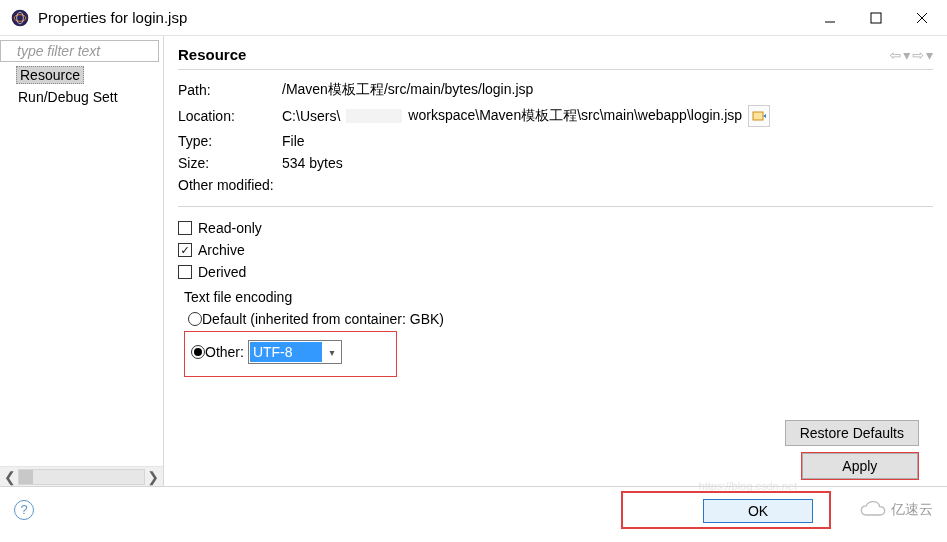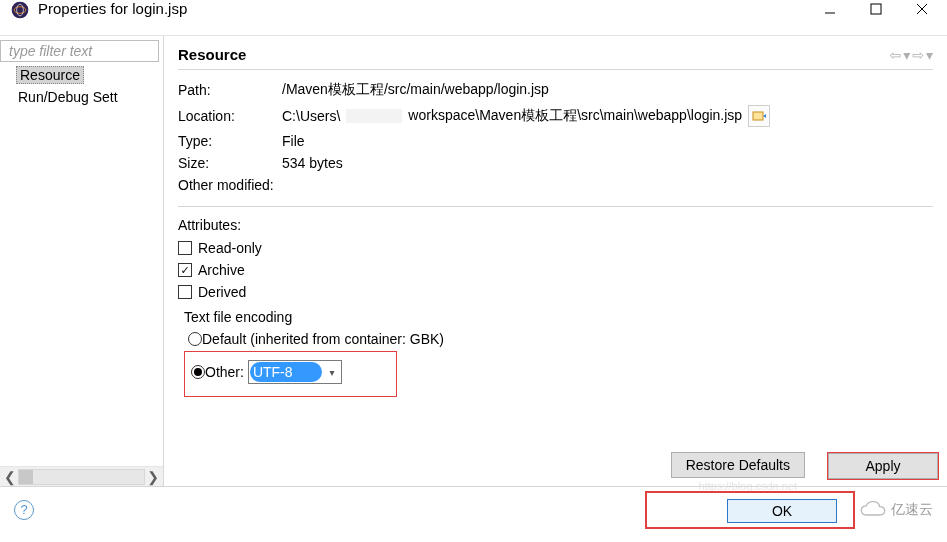--- a/index.html
+++ b/index.html
@@ -1,27 +1,27 @@
 <!DOCTYPE html>
 <html><head>
 <meta charset="utf-8">
 <style>
 * { box-sizing: border-box; font-family: "Segoe UI", Tahoma, sans-serif; font-size: 14px; }
 body { margin: 0; background: #fff; color: #000; width: 947px; height: 542px; overflow: hidden; position: relative; }
 
-.titlebar { height: 36px; display: flex; padding: 0 10px; border-bottom: 1px solid #e4e4e4; }
+.titlebar { height: 36px; display: flex; align-items: center; padding: 0 10px; border-bottom: 1px solid #e4e4e4; }
 .titlebar .app-icon { width: 20px; height: 20px; margin-right: 8px; }
 .titlebar .title { font-size: 15px; flex: 1; }
 .titlebar .win-controls { display: flex; gap: 28px; margin-right: 6px; }
 .win-btn { width: 18px; height: 18px; display: flex; align-items: center; justify-content: center; cursor: pointer; color: #333; }
 
 .content-wrap { display: flex; height: 450px; }
 
 .sidebar { width: 164px; border-right: 1px solid #d8d8d8; display: flex; flex-direction: column; }
-.filter-box { border: 1px solid #bdbdbd; margin: 4px 4px 2px 0; padding: 2px 8px; color: #9a9a9a; font-style: italic; }
+.filter-box { border: 1px solid #bdbdbd; margin: 4px 4px 2px 0; padding: 2px 16px; color: #9a9a9a; font-style: italic; }
 .side-list { flex: 1; padding: 2px 4px; overflow: hidden; }
 .side-item { padding: 2px 4px 1px 14px; cursor: pointer; white-space: nowrap; overflow: hidden; }
 .side-item.selected { background: #d3d3d3; display:inline-block; border:1px dotted #888; padding:0px 3px 0px 3px; margin-left:12px;}
 .side-scroll { height: 20px; display: flex; align-items: center; justify-content: space-between; padding: 0 4px; background: #f0f0f0; border-top:1px solid #e5e5e5;}
 .side-scroll span { color: #606060; cursor: pointer; font-size:14px;}
 .side-scroll .track { flex:1; height:16px; background:#e7e7e7; margin:0 2px; border:1px solid #d6d6d6;}
 .side-scroll .thumb{ width:14px; height:100%; background:#c8c8c8;}
 
 .main { flex: 1; display: flex; flex-direction: column; padding: 6px 14px 0 14px; position:relative;}
 .section-head { display: flex; align-items: center; padding: 4px 0 6px 0; border-bottom: 1px solid #d6d6d6; }
@@ -39,31 +39,31 @@
 .attrs .lbl { margin-bottom: 4px; }
 .chk-row { display: flex; align-items: center; gap: 6px; padding: 3px 0; }
 .chk { width: 14px; height: 14px; border: 1px solid #333; display: flex; align-items: center; justify-content: center; font-size: 11px; cursor:pointer; background:#fff;}
 
 .enc-group { margin-top: 6px; padding: 0 0 14px 6px; }
 .enc-highlight { border: 1px solid #e04040; padding: 4px 6px 10px 6px; width: 213px; margin-top:2px;}
 .radio-row { display: flex; align-items: center; gap: 0; padding: 4px 0 2px 0;}
 .radio { width: 14px; height: 14px; border: 1px solid #333; border-radius: 50%; display: flex; align-items: center; justify-content: center; cursor:pointer; background:#fff;}
 .radio.checked::after { content: ""; width: 8px; height: 8px; background: #000; border-radius: 50%; }
 .combo { border: 1px solid #7a7a7a; height: 24px; display: inline-flex; align-items: center; width: 94px; margin-left: 4px; background:#fff;}
-.combo .val { flex: 1; background: #3399ff; color: #fff; padding: 1px 3px; margin:1px; height:20px; display:flex; align-items:center;border-radius:10px;}
+.combo .val { flex: 1; background: #3399ff; color: #fff; padding: 1px 3px; margin:1px; height:20px; display:flex; align-items:center;}
 .combo .arr { width: 18px; text-align: center; color: #555; font-size:10px; cursor:pointer;}
 
-.footer-btns { position:absolute; bottom:6px; right:0; display: flex; gap: 6px; padding-right:8px;}
+.footer-btns { position:absolute; bottom:6px; right:0; display: flex; gap: 6px; padding-right:28px;flex-direction:column;}
 .btn { border: 1px solid #adadad; background: #e1e1e1; padding: 2px 14px; height: 26px; display: flex; align-items: center; justify-content:center; cursor:pointer; min-width:90px;}
 .apply-outline{ border:1px solid #e04040; padding:0;margin-left:16px; }
 .apply-outline .btn{margin:0; min-width:110px;}
 
 .bottombar { border-top: 1px solid #d6d6d6; height: 46px; display: flex; align-items: center; padding: 0 14px; position:relative;}
 .help-icon { width: 20px; height: 20px; border: 1.5px solid #5a97c9; border-radius: 50%; color: #5a97c9; display: flex; align-items: center; justify-content: center; font-size: 13px; cursor:pointer;}
-.ok-area { position:absolute; right:14px; display:flex; align-items:center; gap:4px;justify-content:flex-end;}
+.ok-area { position:absolute; right:14px; display:flex; align-items:center; gap:28px;justify-content:flex-end;}
 .ok-outline{ border:2px solid #e04040; padding:6px 16px 4px 80px;}
 .ok-btn { border: 1.5px solid #2a78c8; background: #e5f1fb; width: 110px; height: 24px; display:flex; align-items:center; justify-content:center; cursor:pointer;}
 .watermark { display:flex; align-items:center; gap:4px; color:#999; }
 .watermark svg{width:28px;height:20px;}
 .show-btn{ width:22px; height:22px; border:1px solid #cfcfcf; display:flex; align-items:center; justify-content:center; background:#fbfbfb; cursor:pointer;}
 .faint-url{position:absolute; right:150px; bottom:50px; color:#e6e6e6; font-size:11px;}
 </style>
 </head>
 <body>
 
@@ -120,21 +120,21 @@
         <span>⇦</span>
           <span>▾</span>
         <span>⇨</span>
           <span>▾</span>
       </div>
     </div>
 
     <div class="props">
       <div class="prow">
           <span class="plabel">Path:</span>
-          <span class="pval">/Maven模板工程/src/main/webapp/login.jsp</span>
+          <span class="pval">/Maven模板工程/src/main/bytes/login.jsp</span>
         </div>
       <div class="prow">
           <span class="plabel">Location:</span>
         <span class="pval">
           <span>C:\Users\</span>
             <span style="display:inline-block;width:56px;height:14px;background:#f3f3f3;"></span>
             <span>workspace\Maven模板工程\src\main\webapp\login.jsp</span>
           <span class="show-btn">
               <svg width="14" height="14">
                 <rect x="1" y="3" width="10" height="8" fill="#ffe39b" stroke="#c98f1d"></rect>
@@ -152,21 +152,20 @@
           <span class="pval">534  bytes</span>
         </div>
       <div class="prow">
           <span class="plabel">Other modified:</span>
         </div>
     </div>
 
     <div class="hr"></div>
 
     <div class="attrs">
-      <div class="lbl">Attributes:</div>
       <div class="chk-row">
           <span class="chk"></span>
           <span>Read-only</span>
         </div>
       <div class="chk-row">
           <span class="chk">✓</span>
           <span>Archive</span>
         </div>
       <div class="chk-row">
           <span class="chk"></span>

